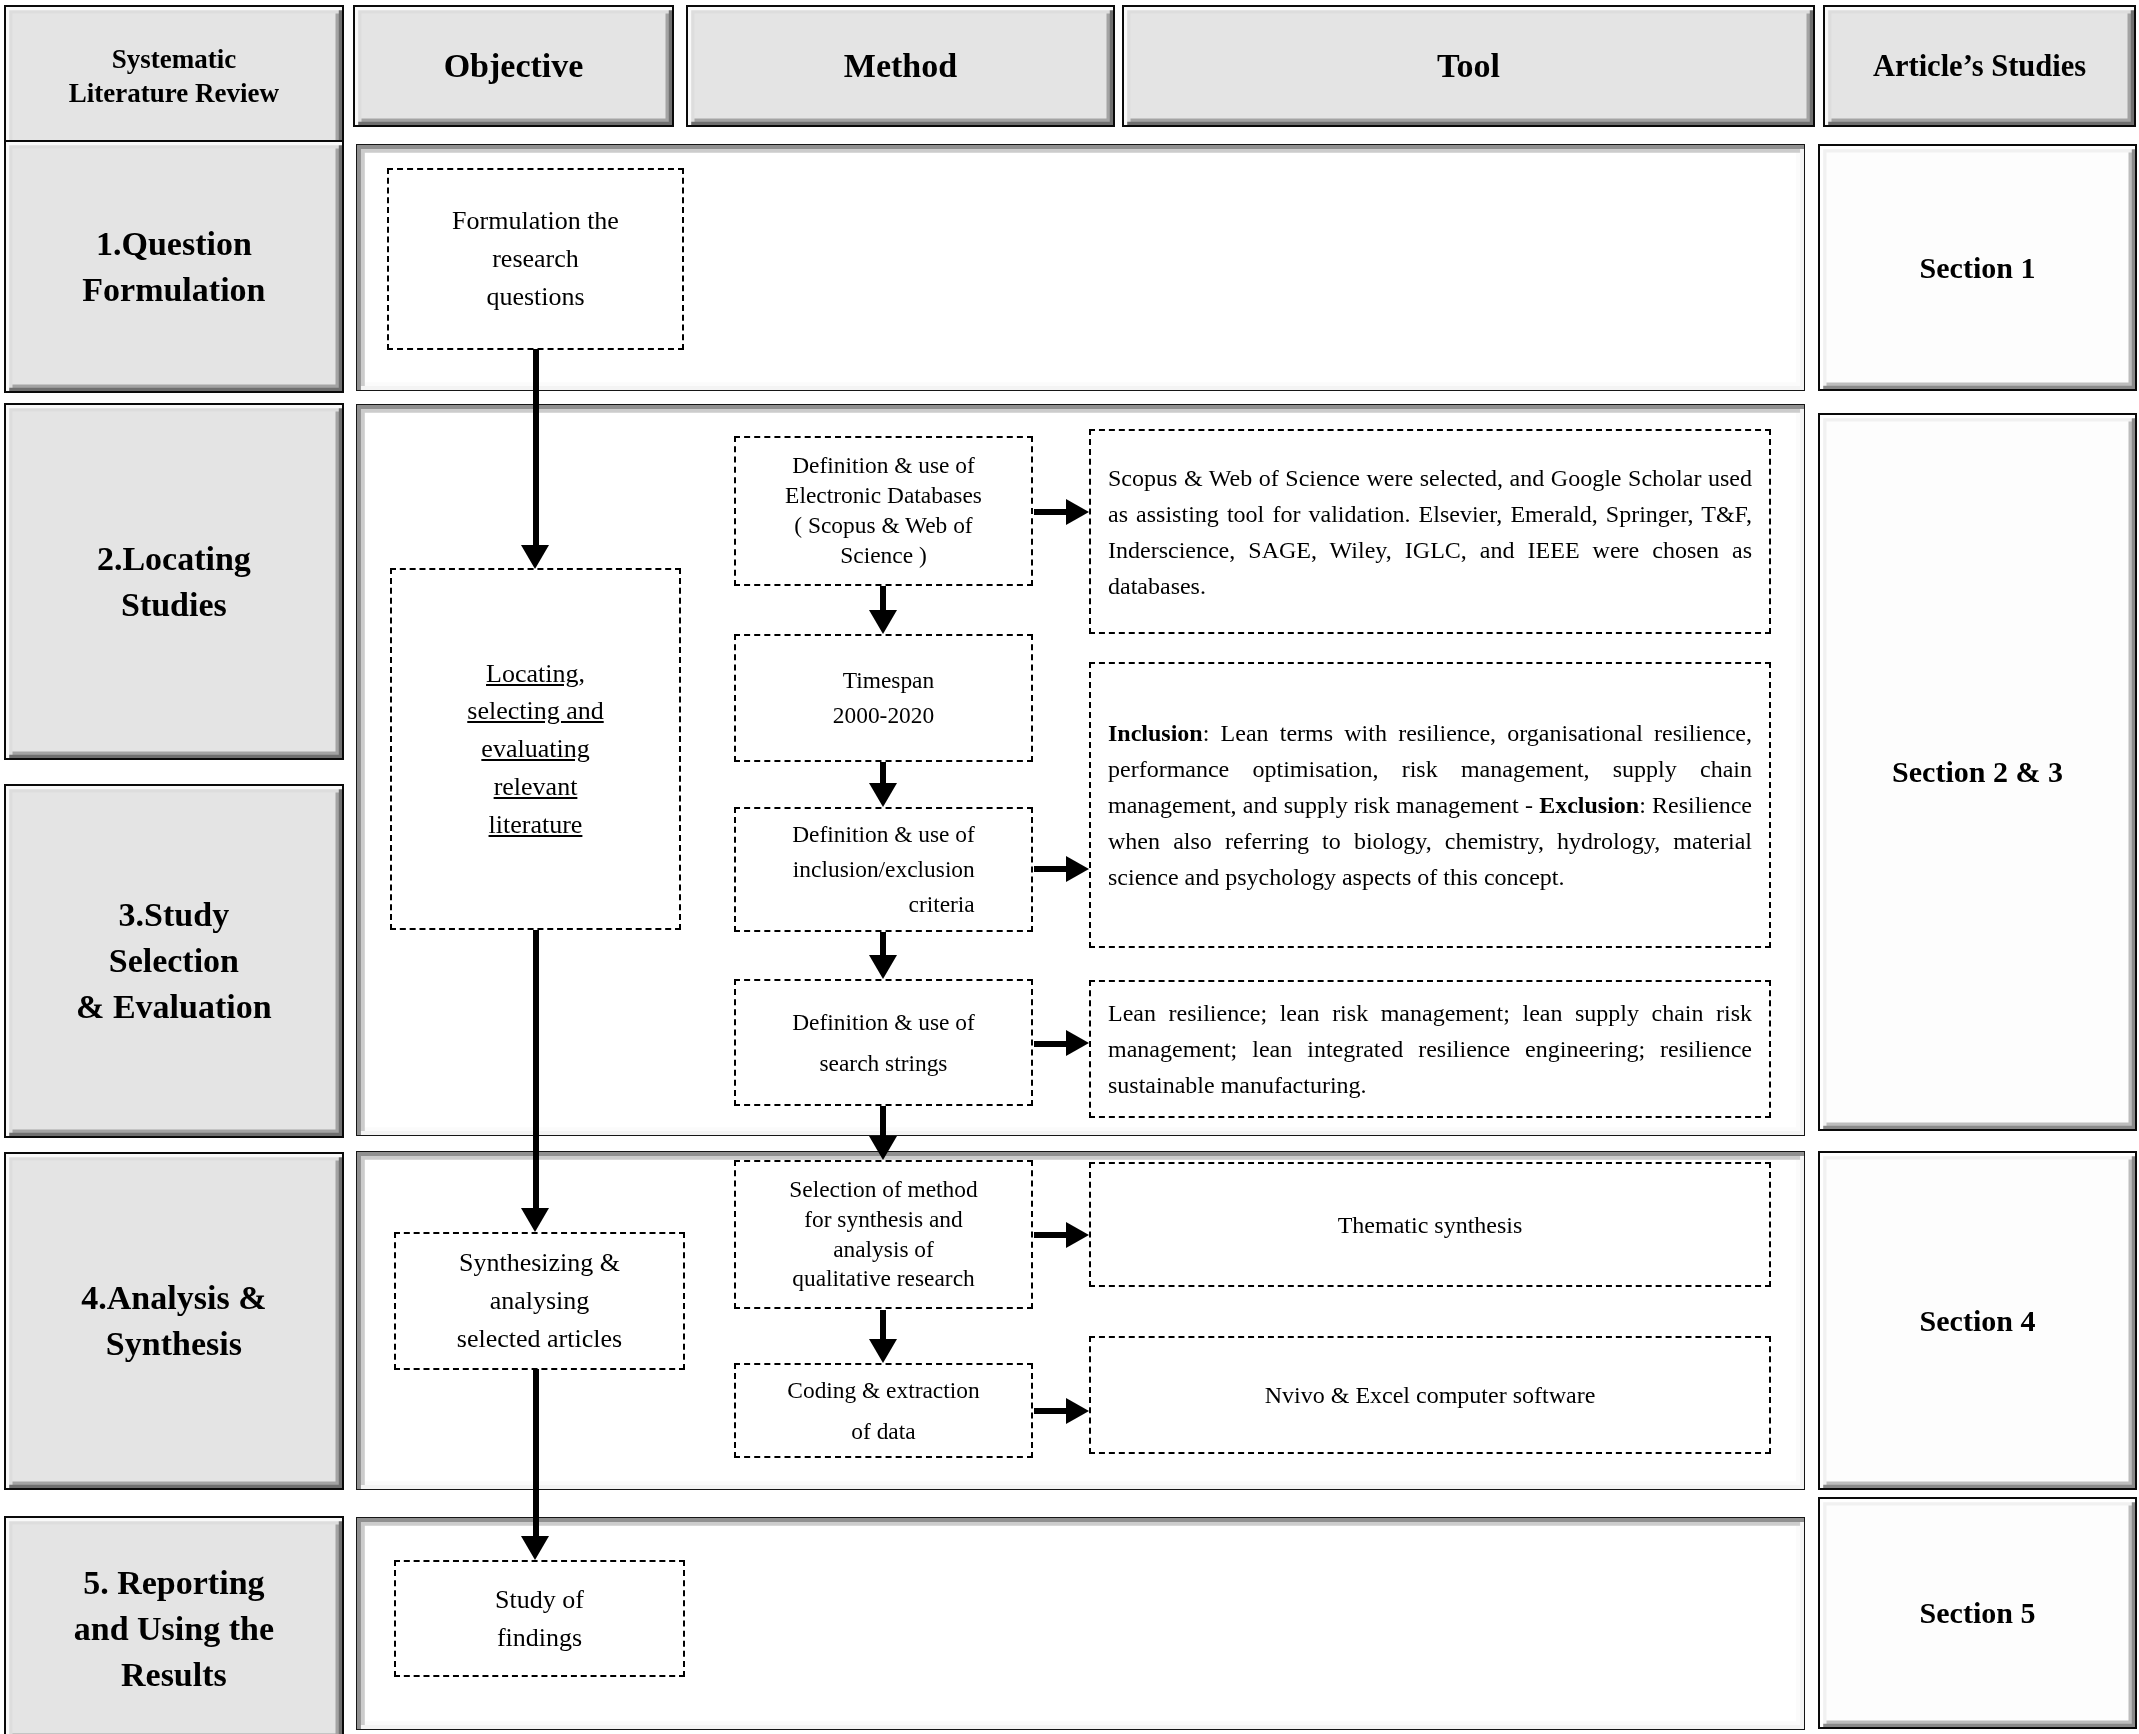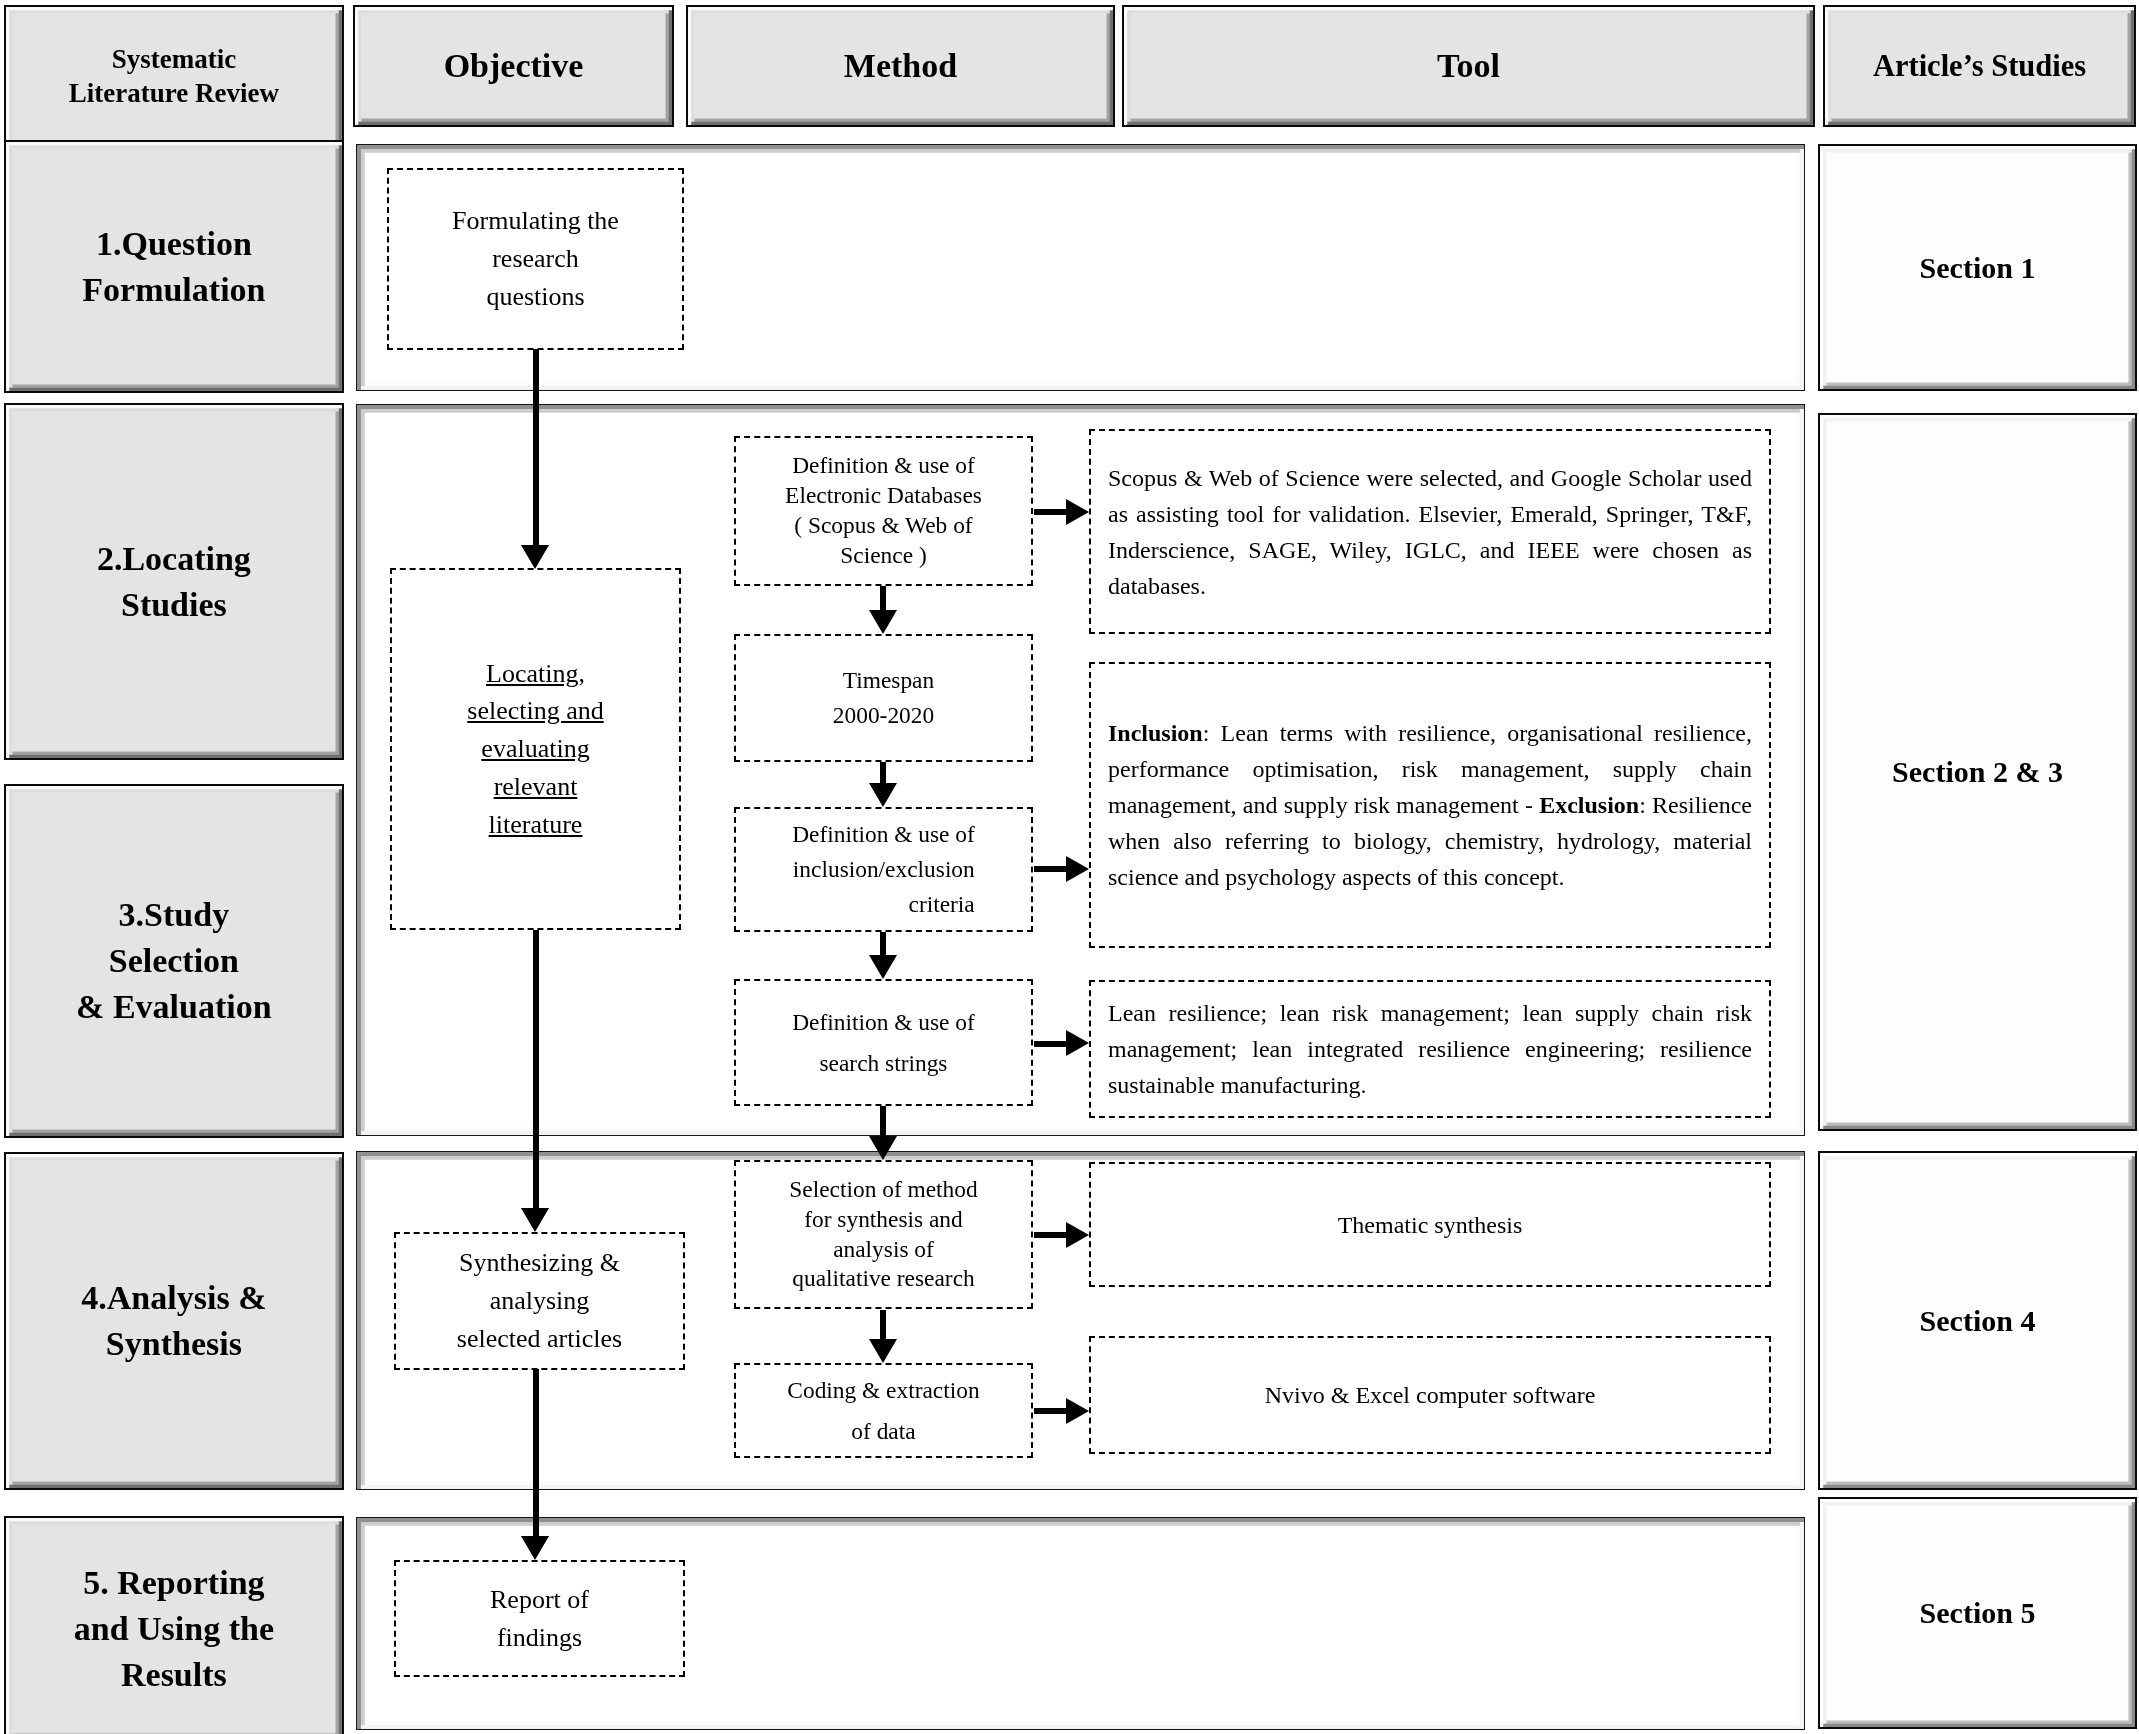--- a/index.html
+++ b/index.html
@@ -114,32 +114,32 @@
   <div class="abs panel" style="left:356px;top:144px;width:1449px;height:247px;"></div>
   <div class="abs panel" style="left:356px;top:404px;width:1449px;height:732px;"></div>
   <div class="abs panel" style="left:356px;top:1151px;width:1449px;height:339px;"></div>
   <div class="abs panel" style="left:356px;top:1517px;width:1449px;height:213px;"></div>
 
   <div class="abs raised-light f-sec" style="left:1818px;top:144px;width:319px;height:247px;">Section 1</div>
   <div class="abs raised-light f-sec" style="left:1818px;top:413px;width:319px;height:718px;">Section 2 &amp; 3</div>
   <div class="abs raised-light f-sec" style="left:1818px;top:1151px;width:319px;height:339px;">Section 4</div>
   <div class="abs raised-light f-sec" style="left:1818px;top:1497px;width:319px;height:232px;">Section 5</div>
 
-  <div class="abs dash f-obj ml" style="left:387px;top:168px;width:297px;height:182px;">Formulating the
+  <div class="abs dash f-obj ml" style="left:387px;top:168px;width:297px;height:182px;">Formulation the
 research
 questions</div>
   <div class="abs dash f-obj ml" style="left:390px;top:568px;width:291px;height:362px;text-decoration:underline;">Locating,
 selecting and
 evaluating
 relevant
 literature</div>
   <div class="abs dash f-obj ml" style="left:394px;top:1232px;width:291px;height:138px;">Synthesizing &amp;
 analysing
 selected articles</div>
-  <div class="abs dash f-obj ml" style="left:394px;top:1560px;width:291px;height:117px;">Report of
+  <div class="abs dash f-obj ml" style="left:394px;top:1560px;width:291px;height:117px;">Study of
 findings</div>
 
   <div class="abs dash f-met ml lh-tight" style="left:734px;top:436px;width:299px;height:150px;">Definition &amp; use of
 Electronic Databases
 ( Scopus &amp; Web of
 Science )</div>
   <div class="abs dash f-met ml lh-mid" style="left:734px;top:634px;width:299px;height:128px;">Timespan
 2000-2020</div>
   <div class="abs dash f-met ml lh-mid" style="left:734px;top:807px;width:299px;height:125px;">Definition &amp; use of
 inclusion/exclusion

